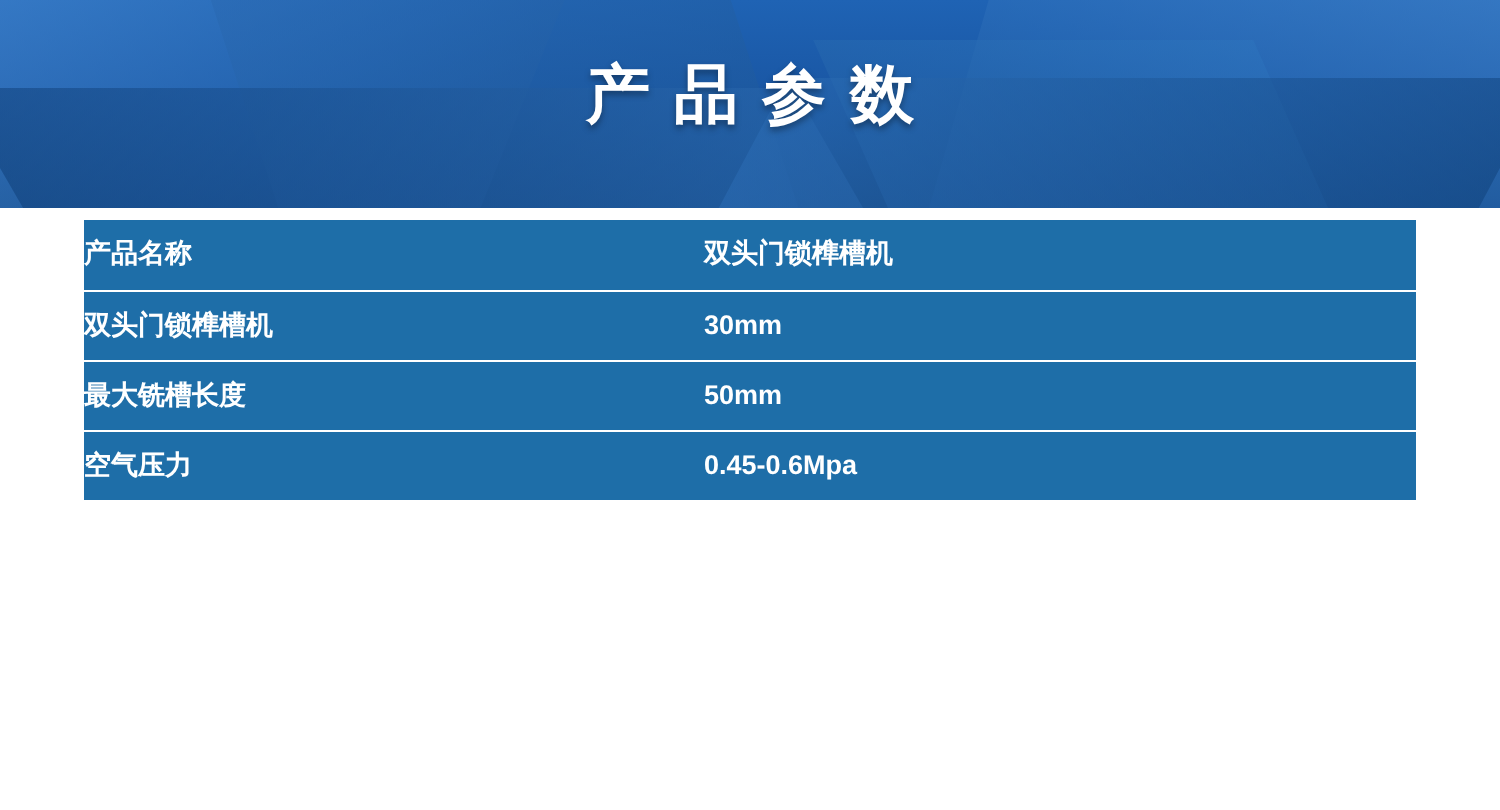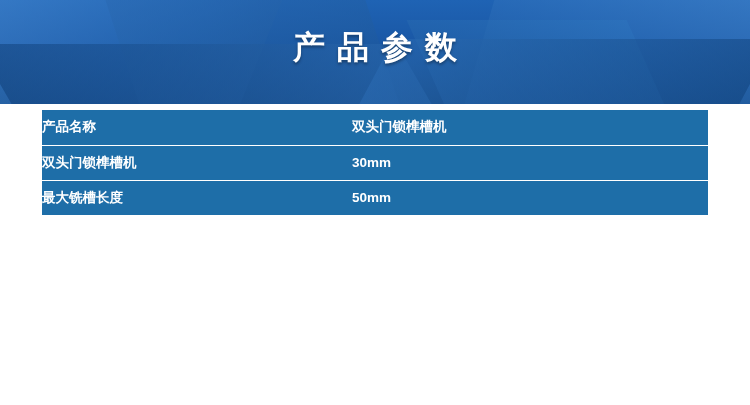--- a/index.html
+++ b/index.html
@@ -155,16 +155,20 @@
         <td class="cell-value">双头门锁榫槽机</td>
       </tr>
       <tr>
         <td class="cell-label">双头门锁榫槽机</td>
         <td class="cell-value">30mm</td>
       </tr>
       <tr>
         <td class="cell-label">最大铣槽长度</td>
         <td class="cell-value">50mm</td>
       </tr>
+      <tr>
+        <td class="cell-label">空气压力</td>
+        <td class="cell-value">0.45-0.6Mpa</td>
+      </tr>
     </tbody>
   </table>
 
 </div>
 
 </body></html>

